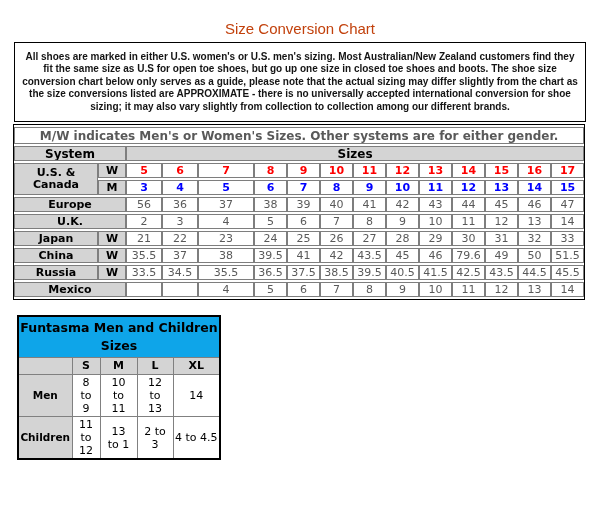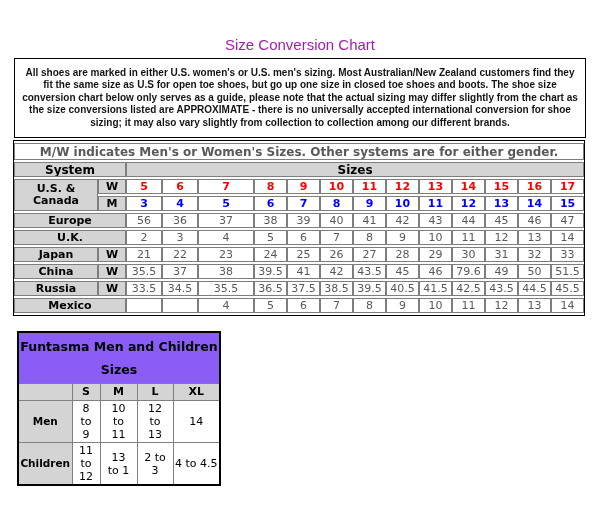--- a/index.html
+++ b/index.html
@@ -1,25 +1,25 @@
 <!DOCTYPE html>
 <html><head>
 <meta charset="utf-8">
 <style>
   html,body{margin:0;padding:0;background:#fff;}
   body{width:600px;height:510px;font-family:"DejaVu Sans",sans-serif;overflow:hidden;}
   .page{padding:0 13px;}
 
   .page-title{
-    margin:36px 0 5px 0;
+    margin:20px 0 5px 0;
     text-align:center;
     font-family:"Liberation Sans",sans-serif;
     font-size:15px;
     font-weight:normal;
-    color:#a21caf;
+    color:#c2410c;
   }
 
   .disclaimer{
     border:1px solid #000;
     margin:0 1px;
     padding:8px 6px;
     text-align:center;
     font-family:"Liberation Sans",sans-serif;
     font-size:10px;
     font-weight:bold;
@@ -84,22 +84,22 @@
     font-size:11px;
     line-height:13px;
     color:#000;
     padding:1px 0;
     white-space:pre-line;
     overflow:hidden;
   }
   table.fun td.title-cell{
     font-weight:bold;
     font-size:12.5px;
-    line-height:23px;
-    background:#8b5cf6;
+    line-height:18px;
+    background:#0ea5e9;
     padding:2px 0;
   }
   table.fun td.g{
     background:#d4d4d4;
     font-weight:bold;
   }
   table.fun td.rowlbl{font-size:10.5px;}
   table.fun tr.hdr td{height:14px;line-height:12px;}
 </style>
 </head>

